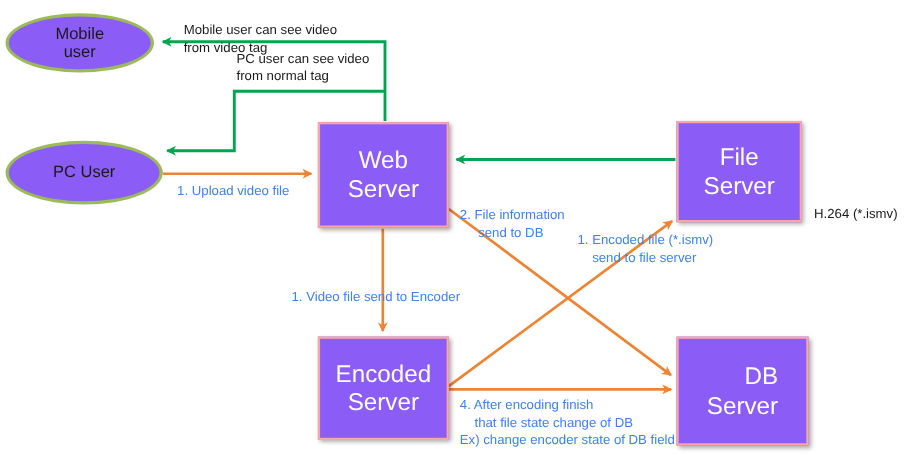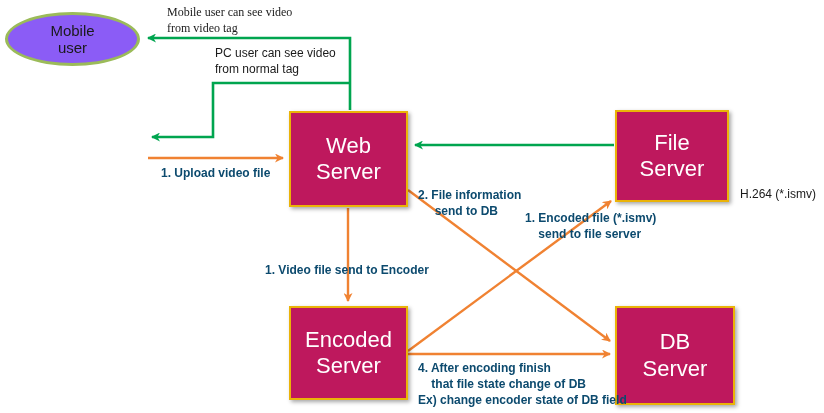--- a/index.html
+++ b/index.html
@@ -26,41 +26,41 @@
     color:#1a1a1a;
     font-size:15px;
     line-height:1.15;
     box-sizing:border-box;
   }
   .actor .lbl{display:block;}
 
   
   .server{
     position:absolute;
-    background:#be185d;
-    border:2px solid #eab308;
+    background:#8b5cf6;
+    border:2px solid #fca5a5;
     box-sizing:border-box;
     box-shadow:2px 2px 4px rgba(0,0,0,.35);
     display:flex;align-items:center;justify-content:center;
     text-align:center;
     color:#ffffff;
     font-size:22px;
     line-height:1.2;
     font-weight:400;
   }
 
   
   .note{
     position:absolute;
     font-size:11.5px;
     line-height:1.33;
     white-space:pre;
     color:#000000;
   }
-  .note.red{color:#0c4a6e;font-weight:bold;}
+  .note.red{color:#3b82f6;}
   .note.blk{color:#1a1a1a;}
   .note.c13{font-size:12px;}
 </style>
 </head>
 <body>
 
 <div id="stage">
 
   <svg id="wires" viewBox="0 0 824 413" xmlns="http://www.w3.org/2000/svg">
     <defs>
@@ -89,20 +89,25 @@
     <path d="M408,354 L610,354" fill="none" stroke="#f08232" stroke-width="2.4" marker-end="url(#ahOrange)"></path>
   </svg>
 
   <div class="actor" style="left:5px;top:12px;width:135px;height:54px;">
     <div>
       <span class="lbl">Mobile</span>
       <span class="lbl">user</span>
     </div>
   </div>
 
+  <div class="actor" style="left:5px;top:128px;width:143px;height:58px;">
+    <div>
+      <span class="lbl">PC User</span>
+    </div>
+  </div>
 
   <div class="server" style="left:289px;top:111px;width:119px;height:96px;">
     <div>
       <span class="lbl">Web</span><br>
       <span class="lbl">Server</span>
     </div>
   </div>
 
   <div class="server" style="left:615px;top:110px;width:114px;height:92px;">
     <div>
@@ -111,28 +116,28 @@
     </div>
   </div>
 
   <div class="server" style="left:289px;top:306px;width:119px;height:94px;">
     <div>
       <span class="lbl">Encoded</span><br>
       <span class="lbl">Server</span>
     </div>
   </div>
 
-  <div class="server" style="left:615px;top:306px;width:120px;height:99px;">
+  <div class="server" style="left:615px;top:306px;width:120px;height:99px;text-align:right;">
     <div>
       <span class="lbl">DB</span><br>
       <span class="lbl">Server</span>
     </div>
   </div>
 
-  <div class="note blk c13" style="left:167px;top:5px;font-family:Liberation Serif, serif;">Mobile user can see video
+  <div class="note blk c13" style="left:167px;top:20px;">Mobile user can see video
 from video tag</div>
 
   <div class="note blk c13" style="left:215px;top:46px;">PC user can see video
 from normal tag</div>
 
   <div class="note red c13" style="left:161px;top:166px;">1. Upload video file</div>
 
   <div class="note red c13" style="left:418px;top:188px;">2. File information
      send to DB</div>
 

